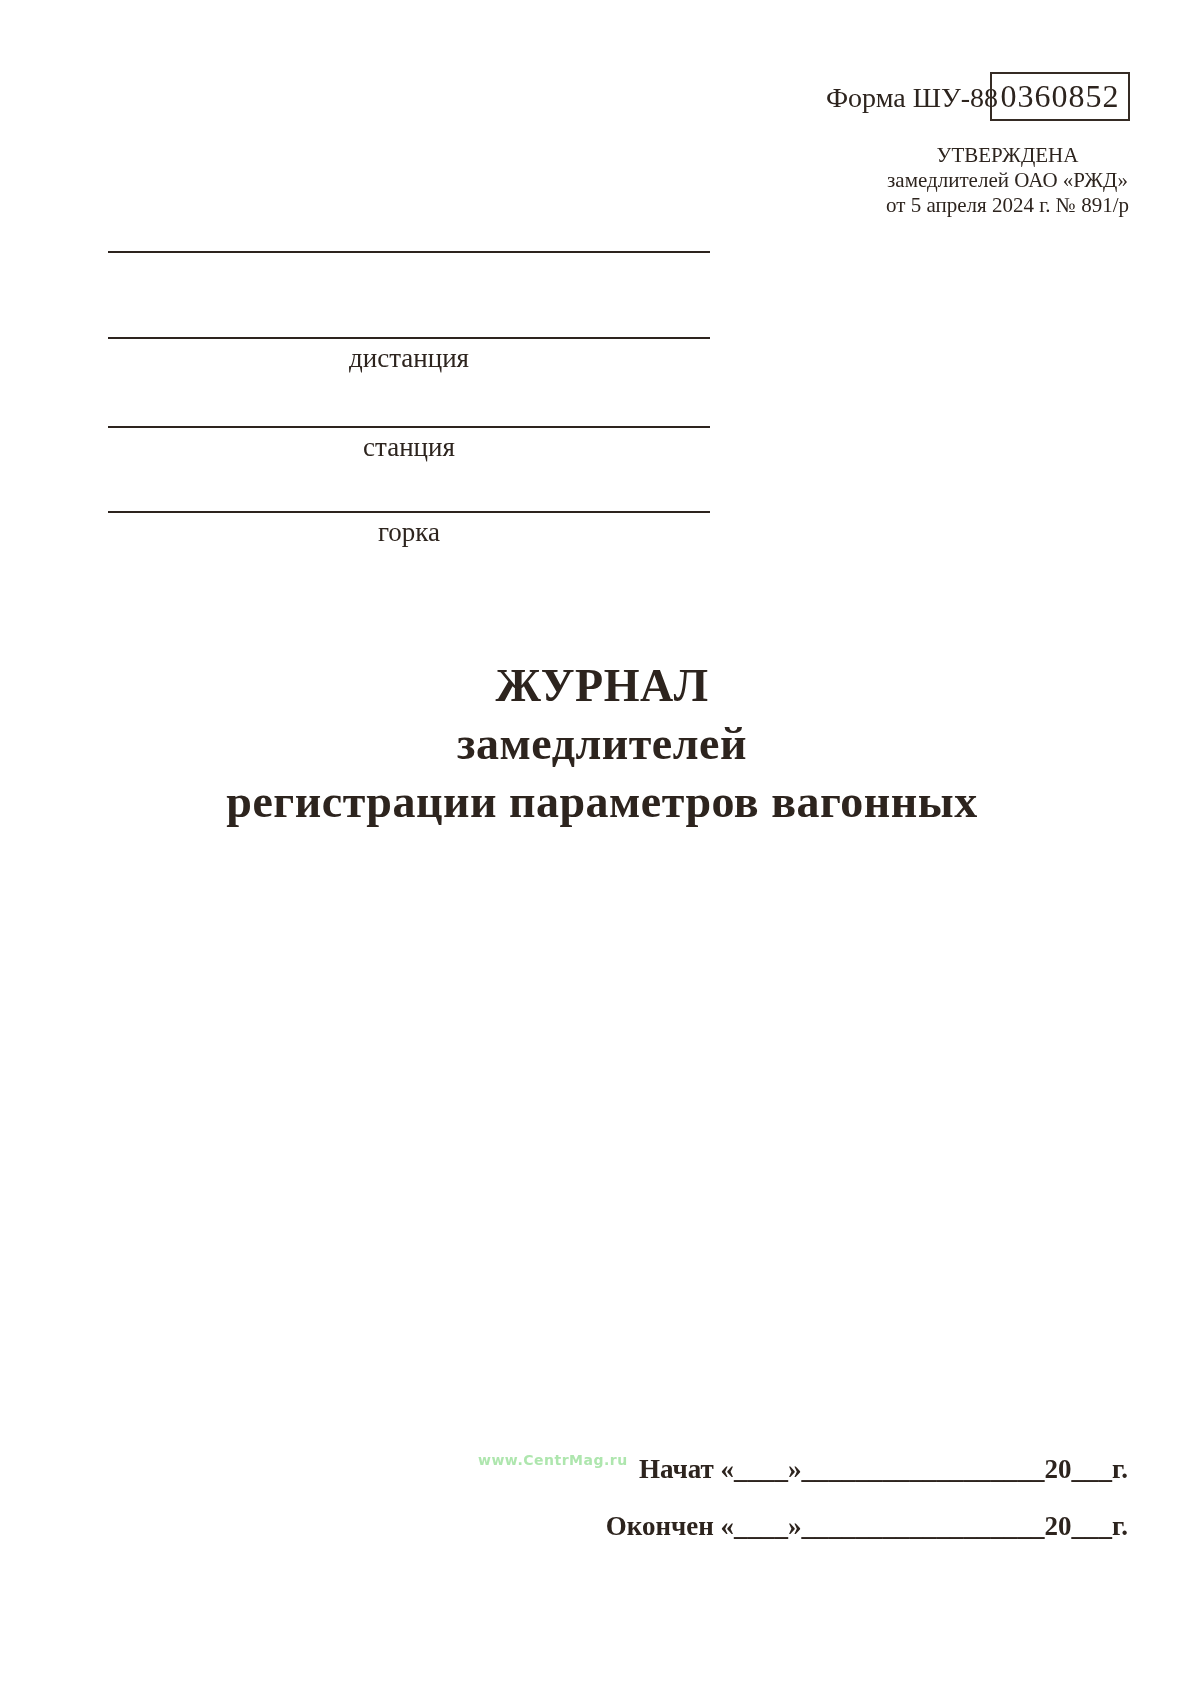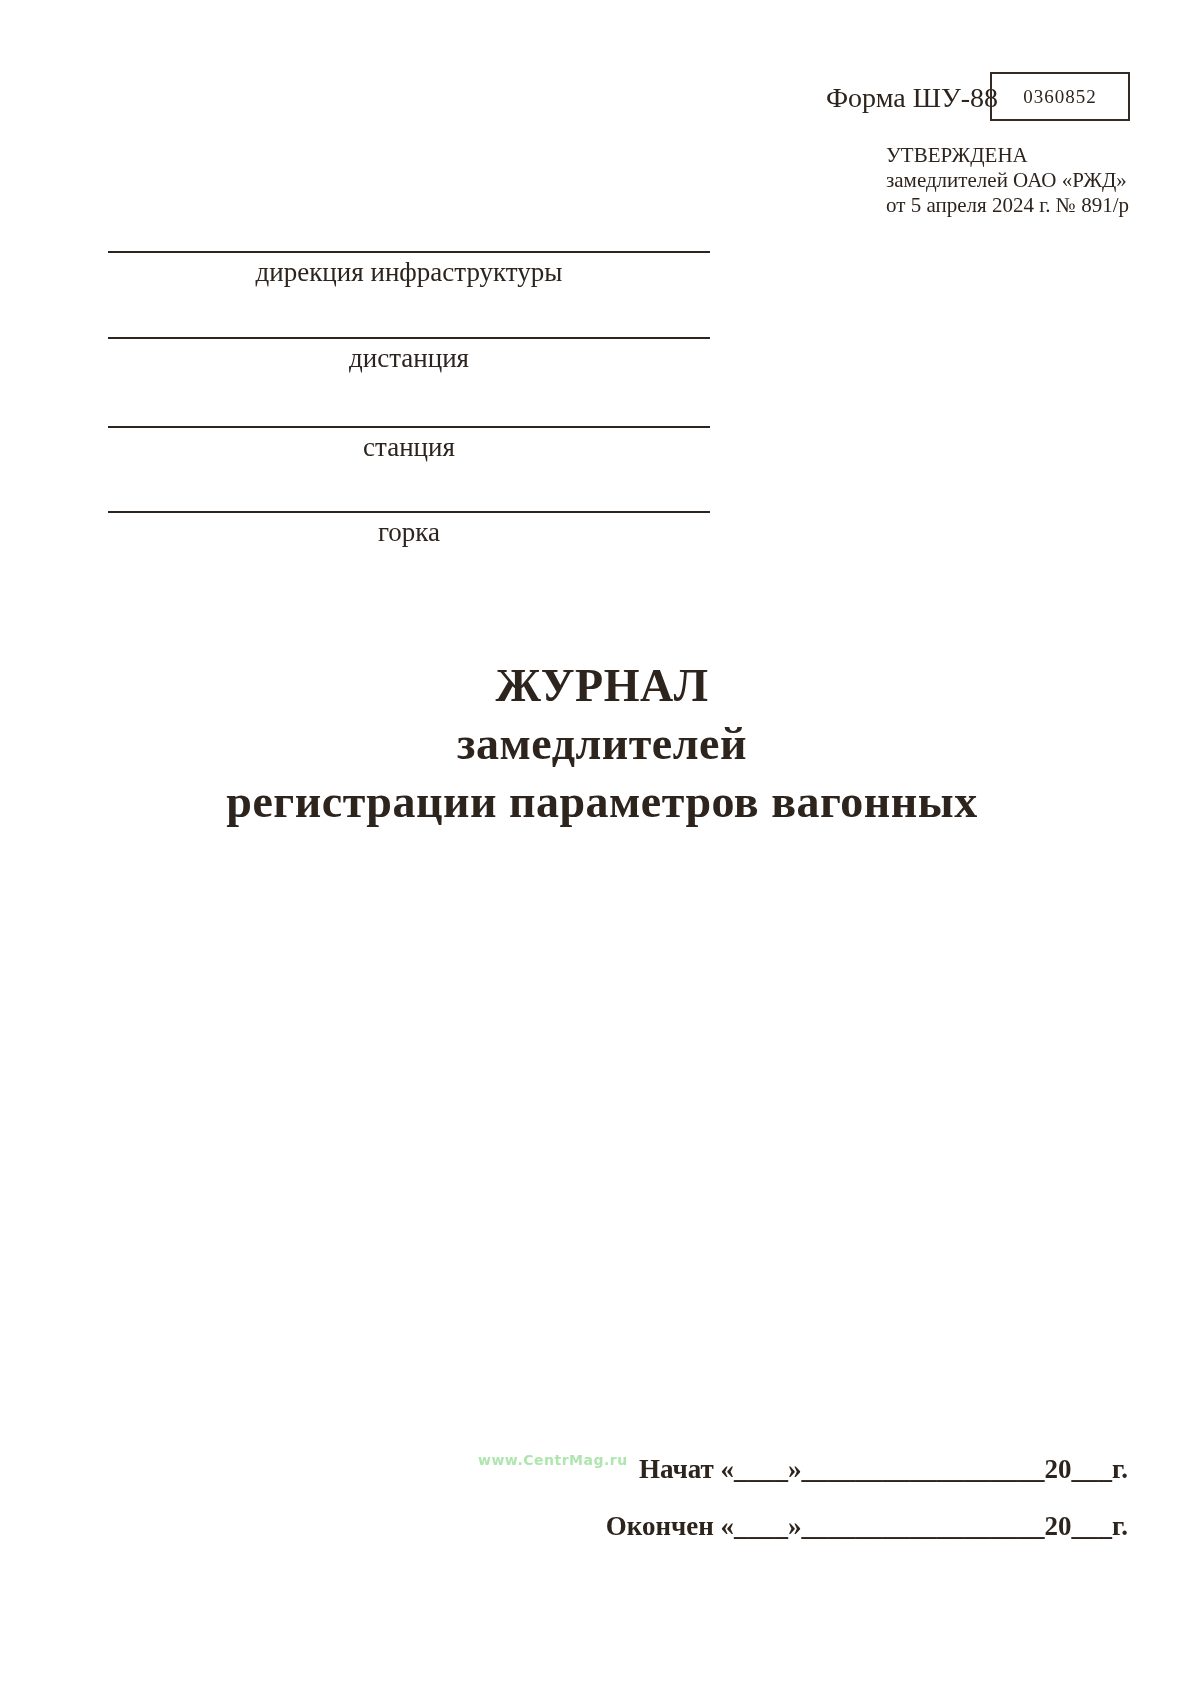--- a/index.html
+++ b/index.html
@@ -27,28 +27,28 @@
   .form-code-box {
     position: absolute;
     left: 990px;
     top: 72px;
     width: 136px;
     height: 45px;
     border: 2px solid #352b24;
     display: flex;
     align-items: center;
     justify-content: center;
-    font-size: 19px;
+    font-size: 32px;
     letter-spacing: 1px;
   }
   .approval {
     position: absolute;
     right: 71px;
     top: 143px;
-    text-align: left;
+    text-align: center;
     font-size: 21px;
     line-height: 25px;
     white-space: nowrap;
   }
   
   .blank-line {
     position: absolute;
     left: 108px;
     width: 602px;
     height: 0;
@@ -114,21 +114,20 @@
     <span>0360852</span>
   </div>
 
   <div class="approval">
     <div>УТВЕРЖДЕНА</div>
     <div>замедлителей ОАО «РЖД»</div>
     <div>от 5 апреля 2024 г. № 891/р</div>
   </div>
 
   <div class="blank-line bl-1"></div>
-  <div class="field-caption fc-1">дирекция инфраструктуры</div>
 
   <div class="blank-line bl-2"></div>
   <div class="field-caption fc-2">дистанция</div>
 
   <div class="blank-line bl-3"></div>
   <div class="field-caption fc-3">станция</div>
 
   <div class="blank-line bl-4"></div>
   <div class="field-caption fc-4">горка</div>
 

